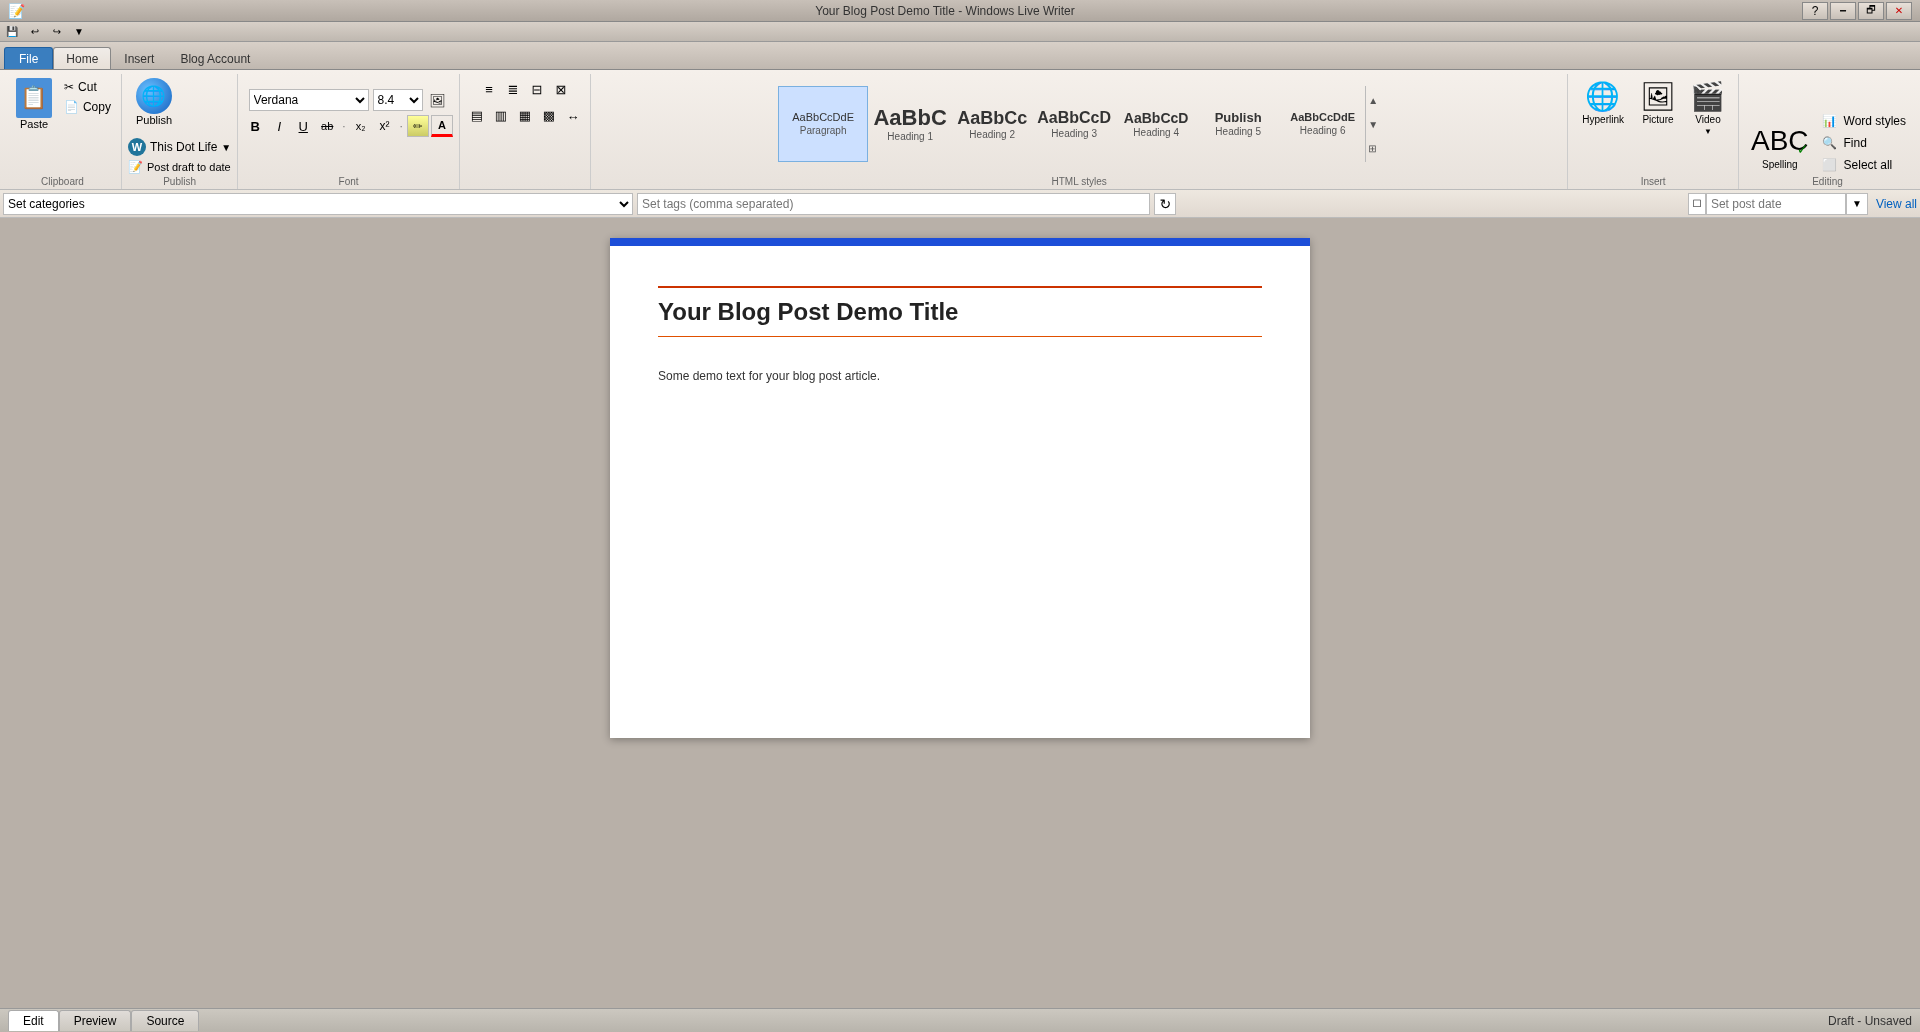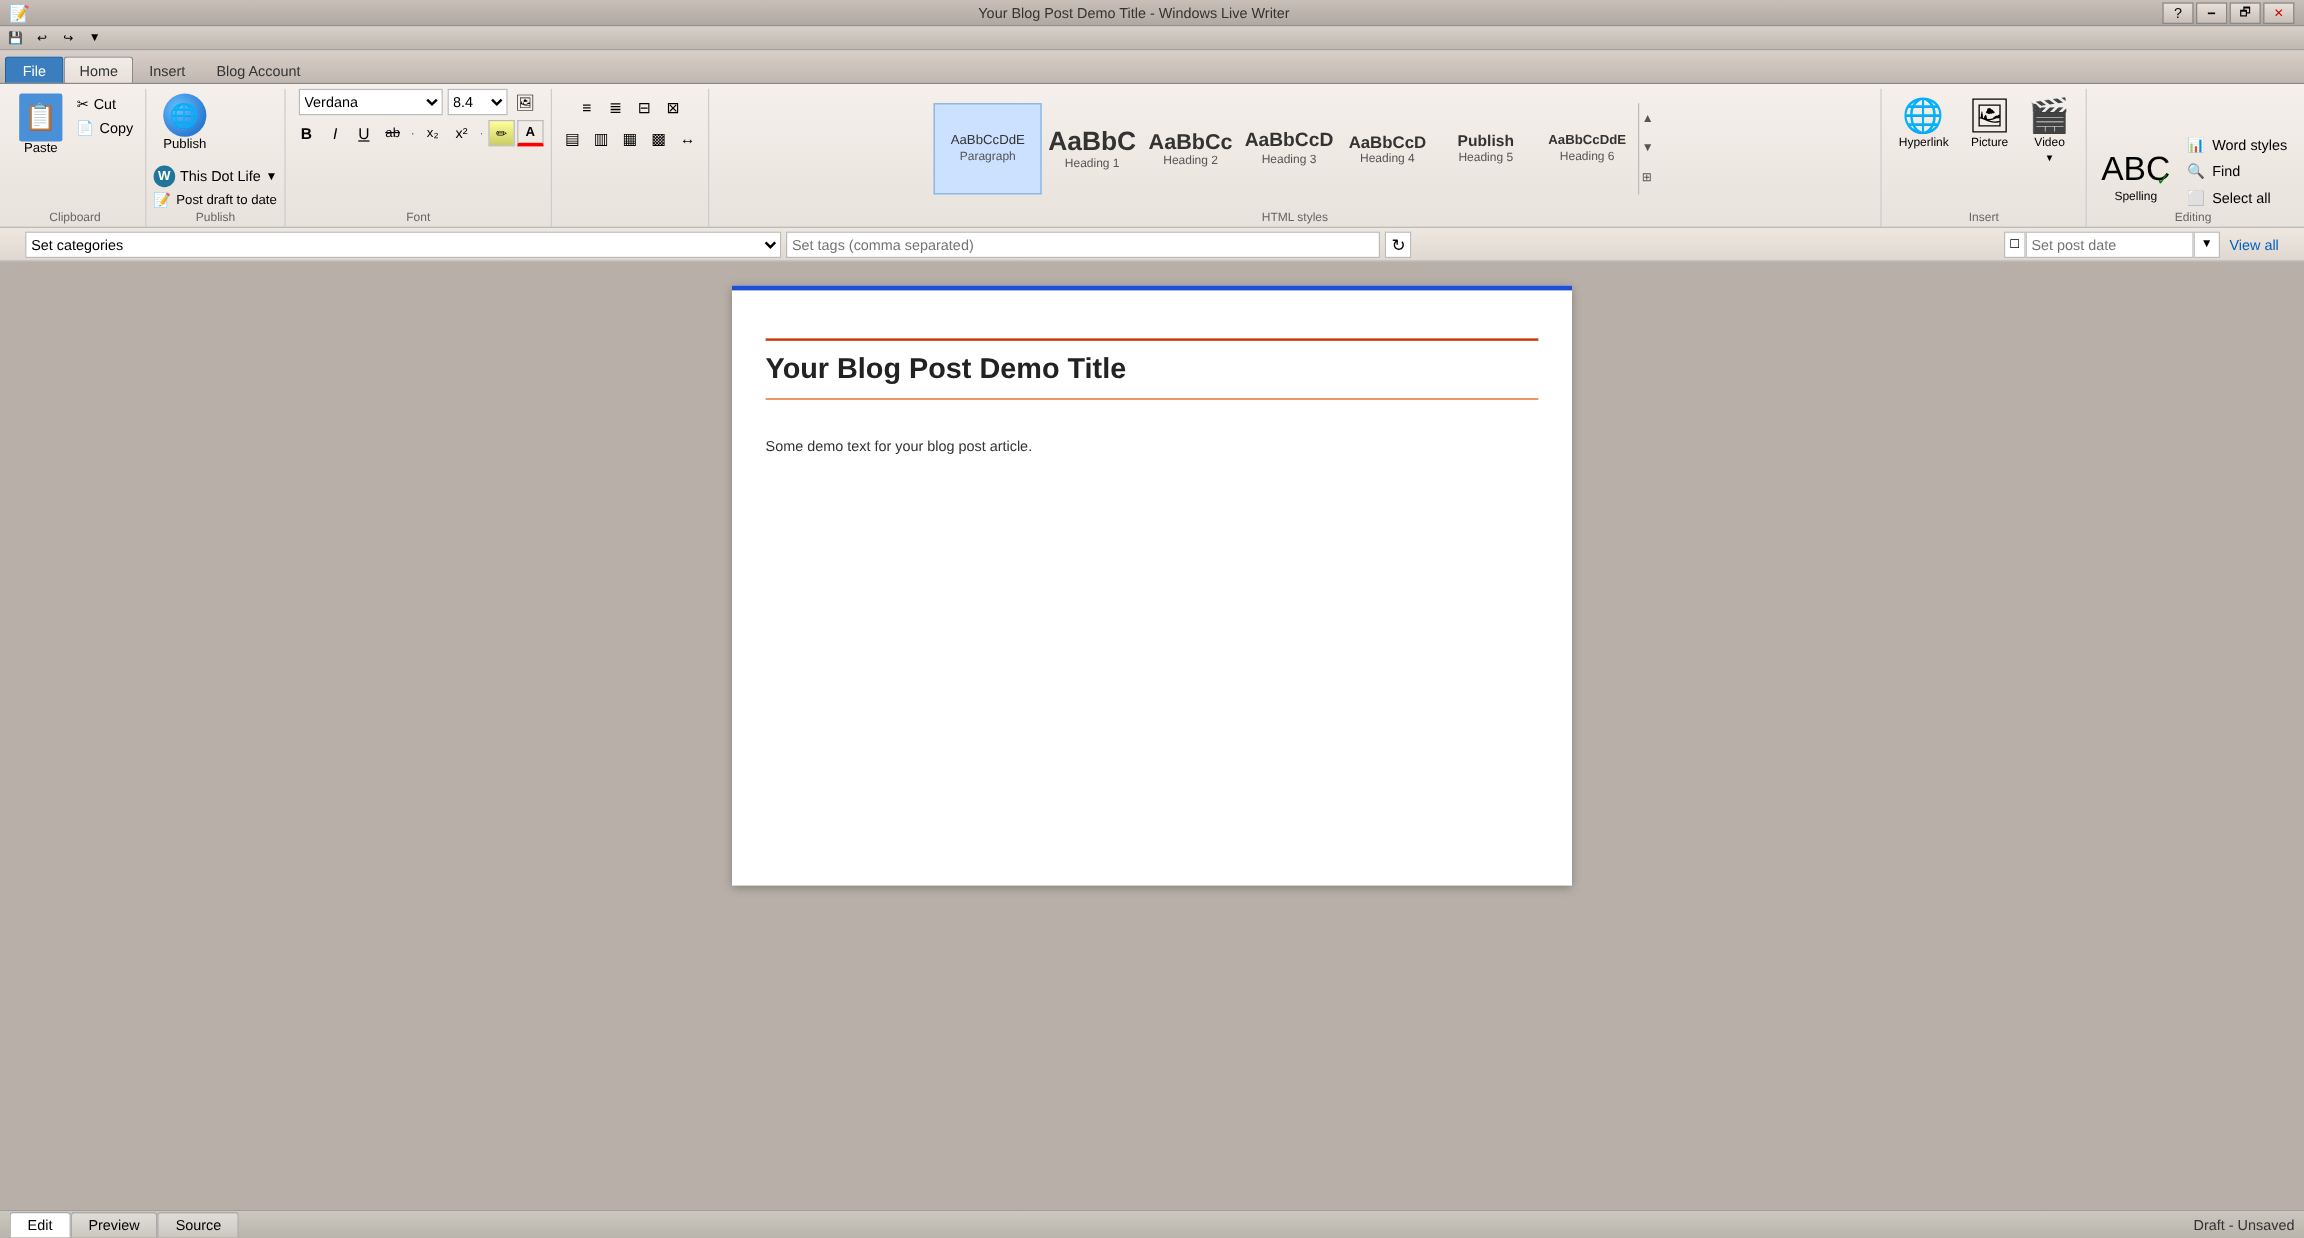--- a/index.html
+++ b/index.html
@@ -325,21 +325,21 @@
       cursor: pointer;
       padding: 4px 6px;
     }
 
     
     .cat-tag-bar {
       background: linear-gradient(to bottom, #eee8e0, #e0d8d0);
       height: 28px;
       display: flex;
       align-items: center;
-      padding: 0 21px;
+      padding: 0 3px;
       gap: 4px;
       border-bottom: 1px solid #bbb;
     }
     .cat-select {
       flex: 0 0 630px;
       height: 22px;
       font-size: 12px;
       border: 1px solid #bbb;
       background: white;
     }
@@ -397,22 +397,22 @@
       justify-content: center;
       padding: 20px;
       height: calc(1032px - 22px - 20px - 28px - 110px - 28px - 24px);
       overflow: hidden;
     }
     .doc-canvas {
       background: white;
       width: 700px;
       min-height: 500px;
       box-shadow: 0 2px 8px rgba(0,0,0,0.3);
-      padding: 40px 28px;
-      border-top: 4px solid #1d4ed8;
+      padding: 40px 48px;
+      border-top: 8px solid #1d4ed8;
       position: relative;
     }
     .doc-title {
       font-family: Verdana, Geneva, sans-serif;
       font-size: 24px;
       font-weight: bold;
       color: #222;
       margin-bottom: 30px;
       border-bottom: 1px solid #e05000;
       padding-bottom: 10px;
@@ -570,21 +570,21 @@
             <span style="font-size:12px;">📝</span>
             <span style="font-size:11px;">Post draft to date</span>
           </div>
         </div>
       </div>
       <div class="ribbon-group-label">Publish</div>
     </div>
 
     <div class="ribbon-group font-group">
       <div class="ribbon-group-content" style="flex-direction:column;gap:4px;">
-        <div class="font-row1" style="display:flex;align-items:center;gap:4px;">
+        <div class="font-row1" style="display:flex;align-items:center;gap:4px;margin-top:15px;">
           <select class="font-select">
             <option>Verdana</option>
           </select>
           <select class="size-select">
             <option>8.4</option>
           </select>
           <div class="format-btn">🖼</div>
         </div>
         <div class="font-row2" style="display:flex;align-items:center;gap:2px;">
           <button class="format-btn" style="font-weight:bold;">B</button>

